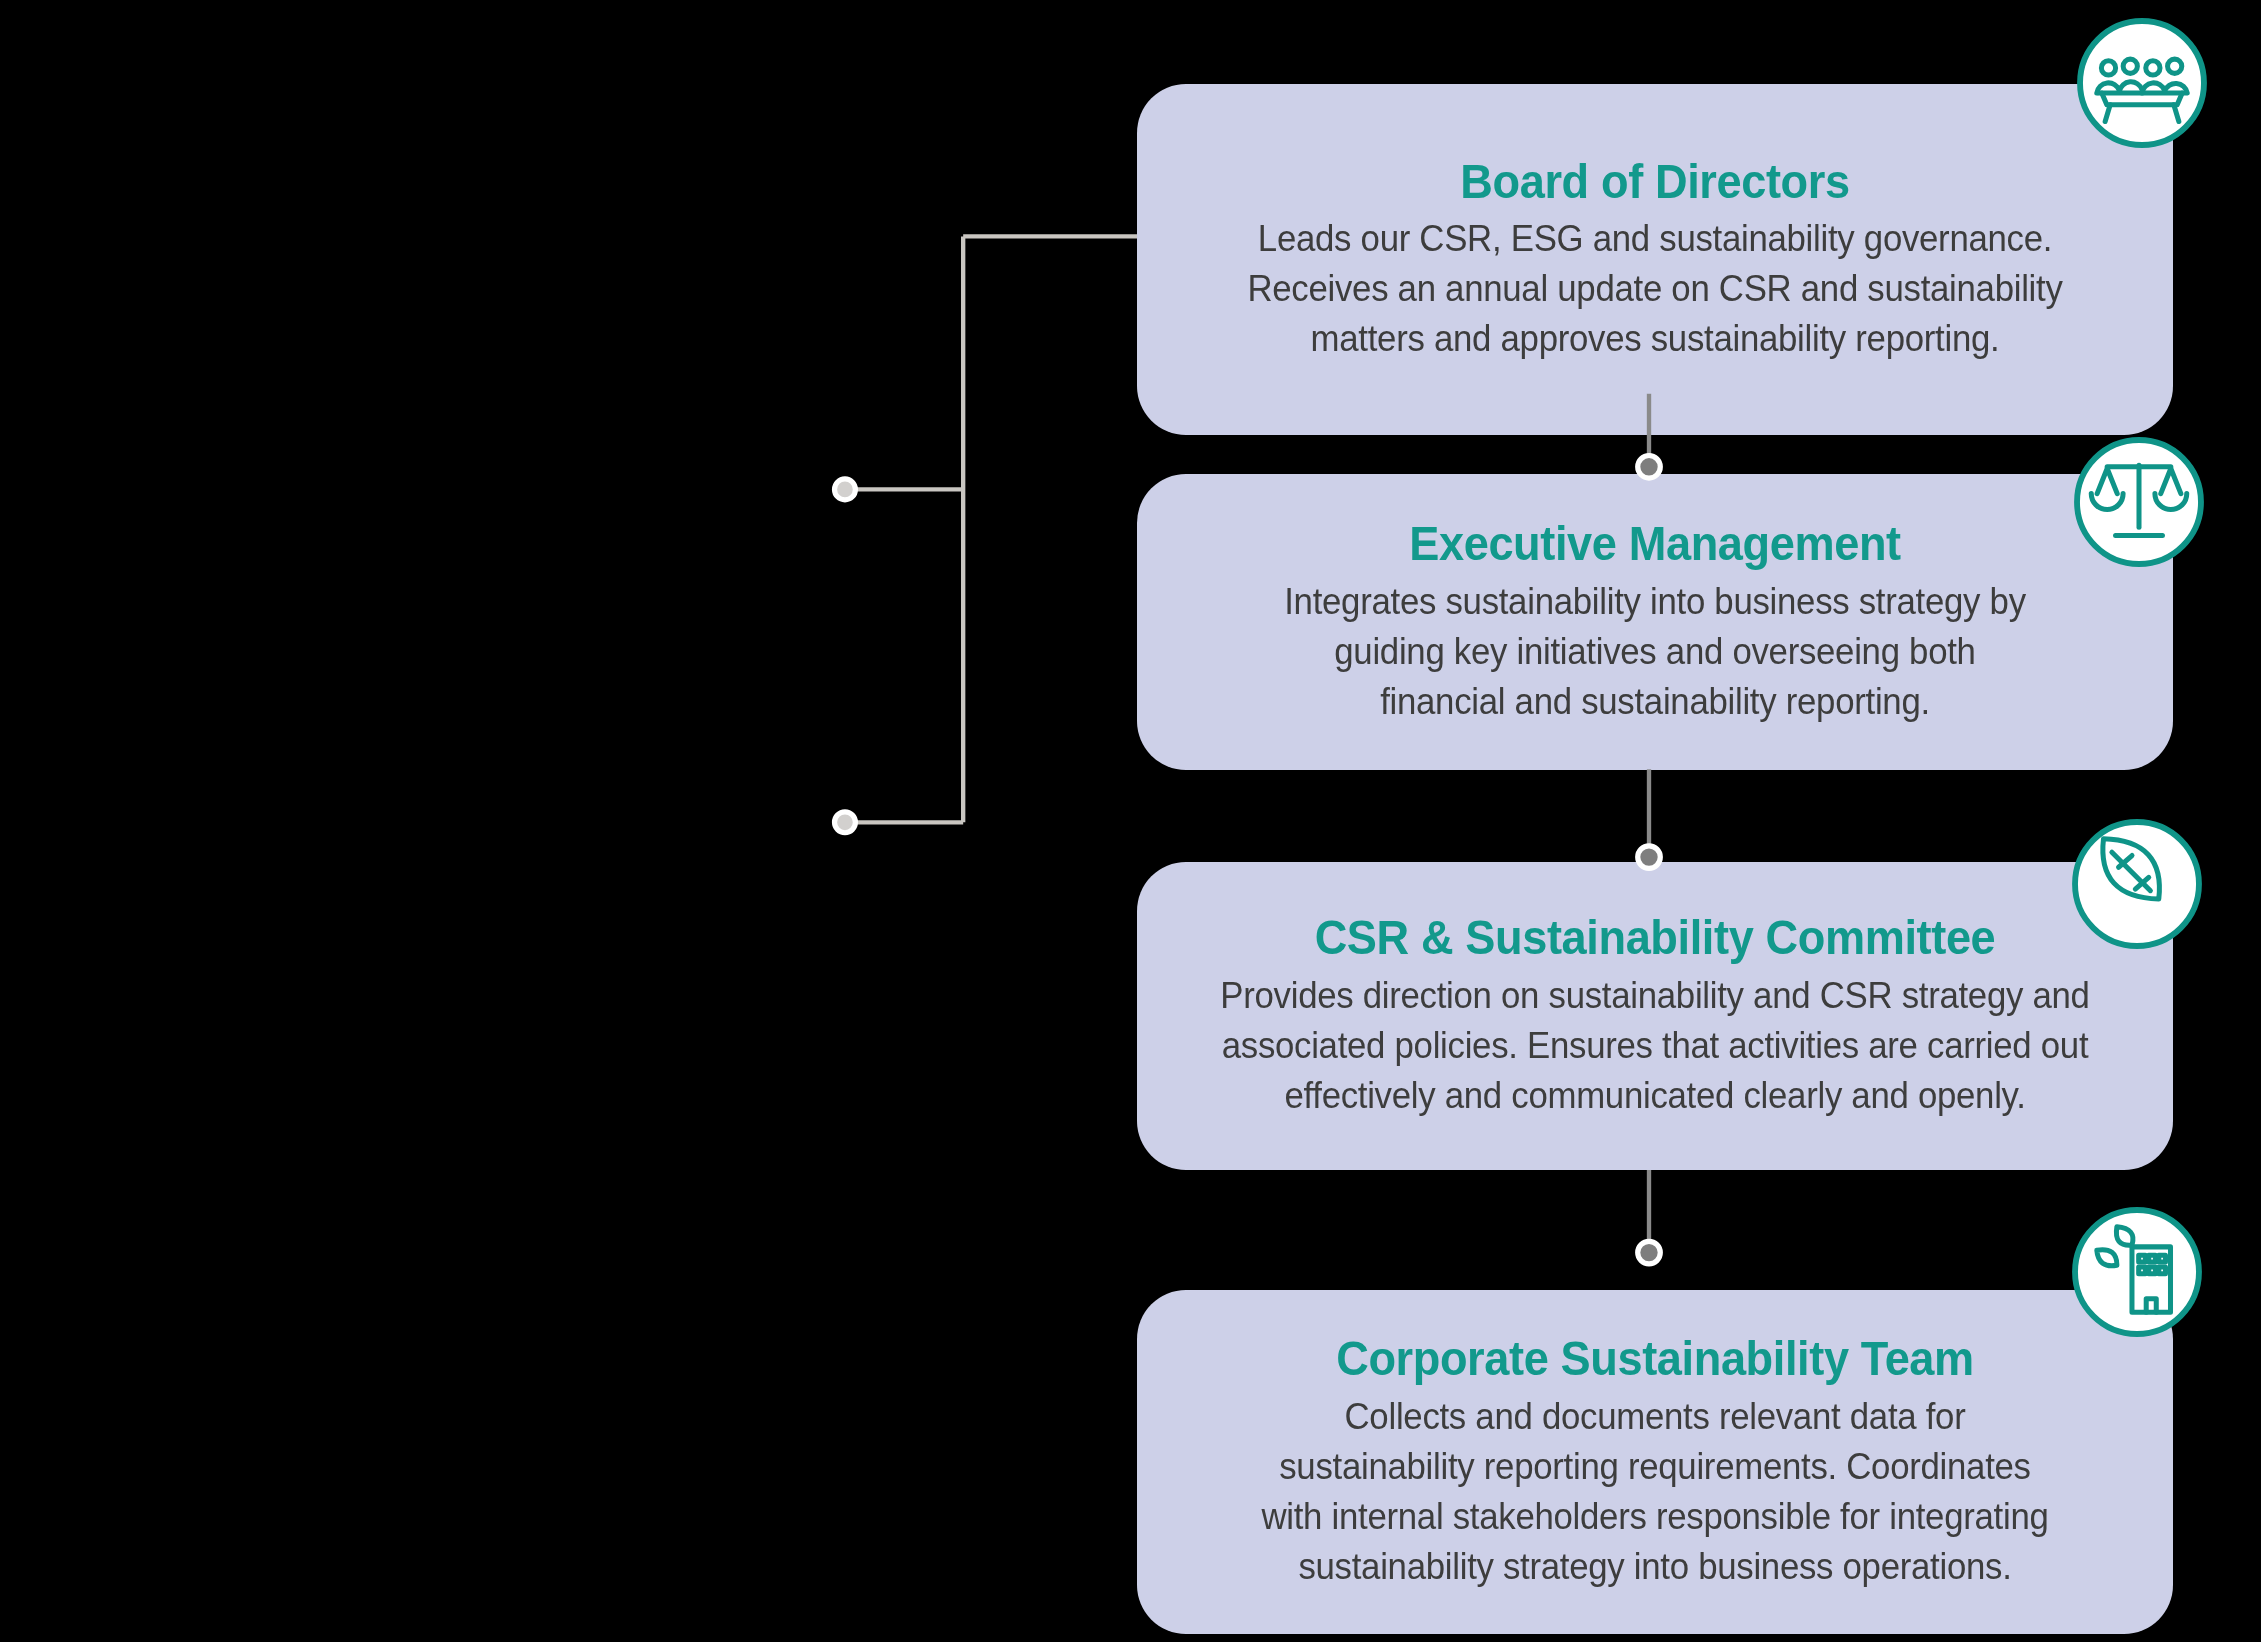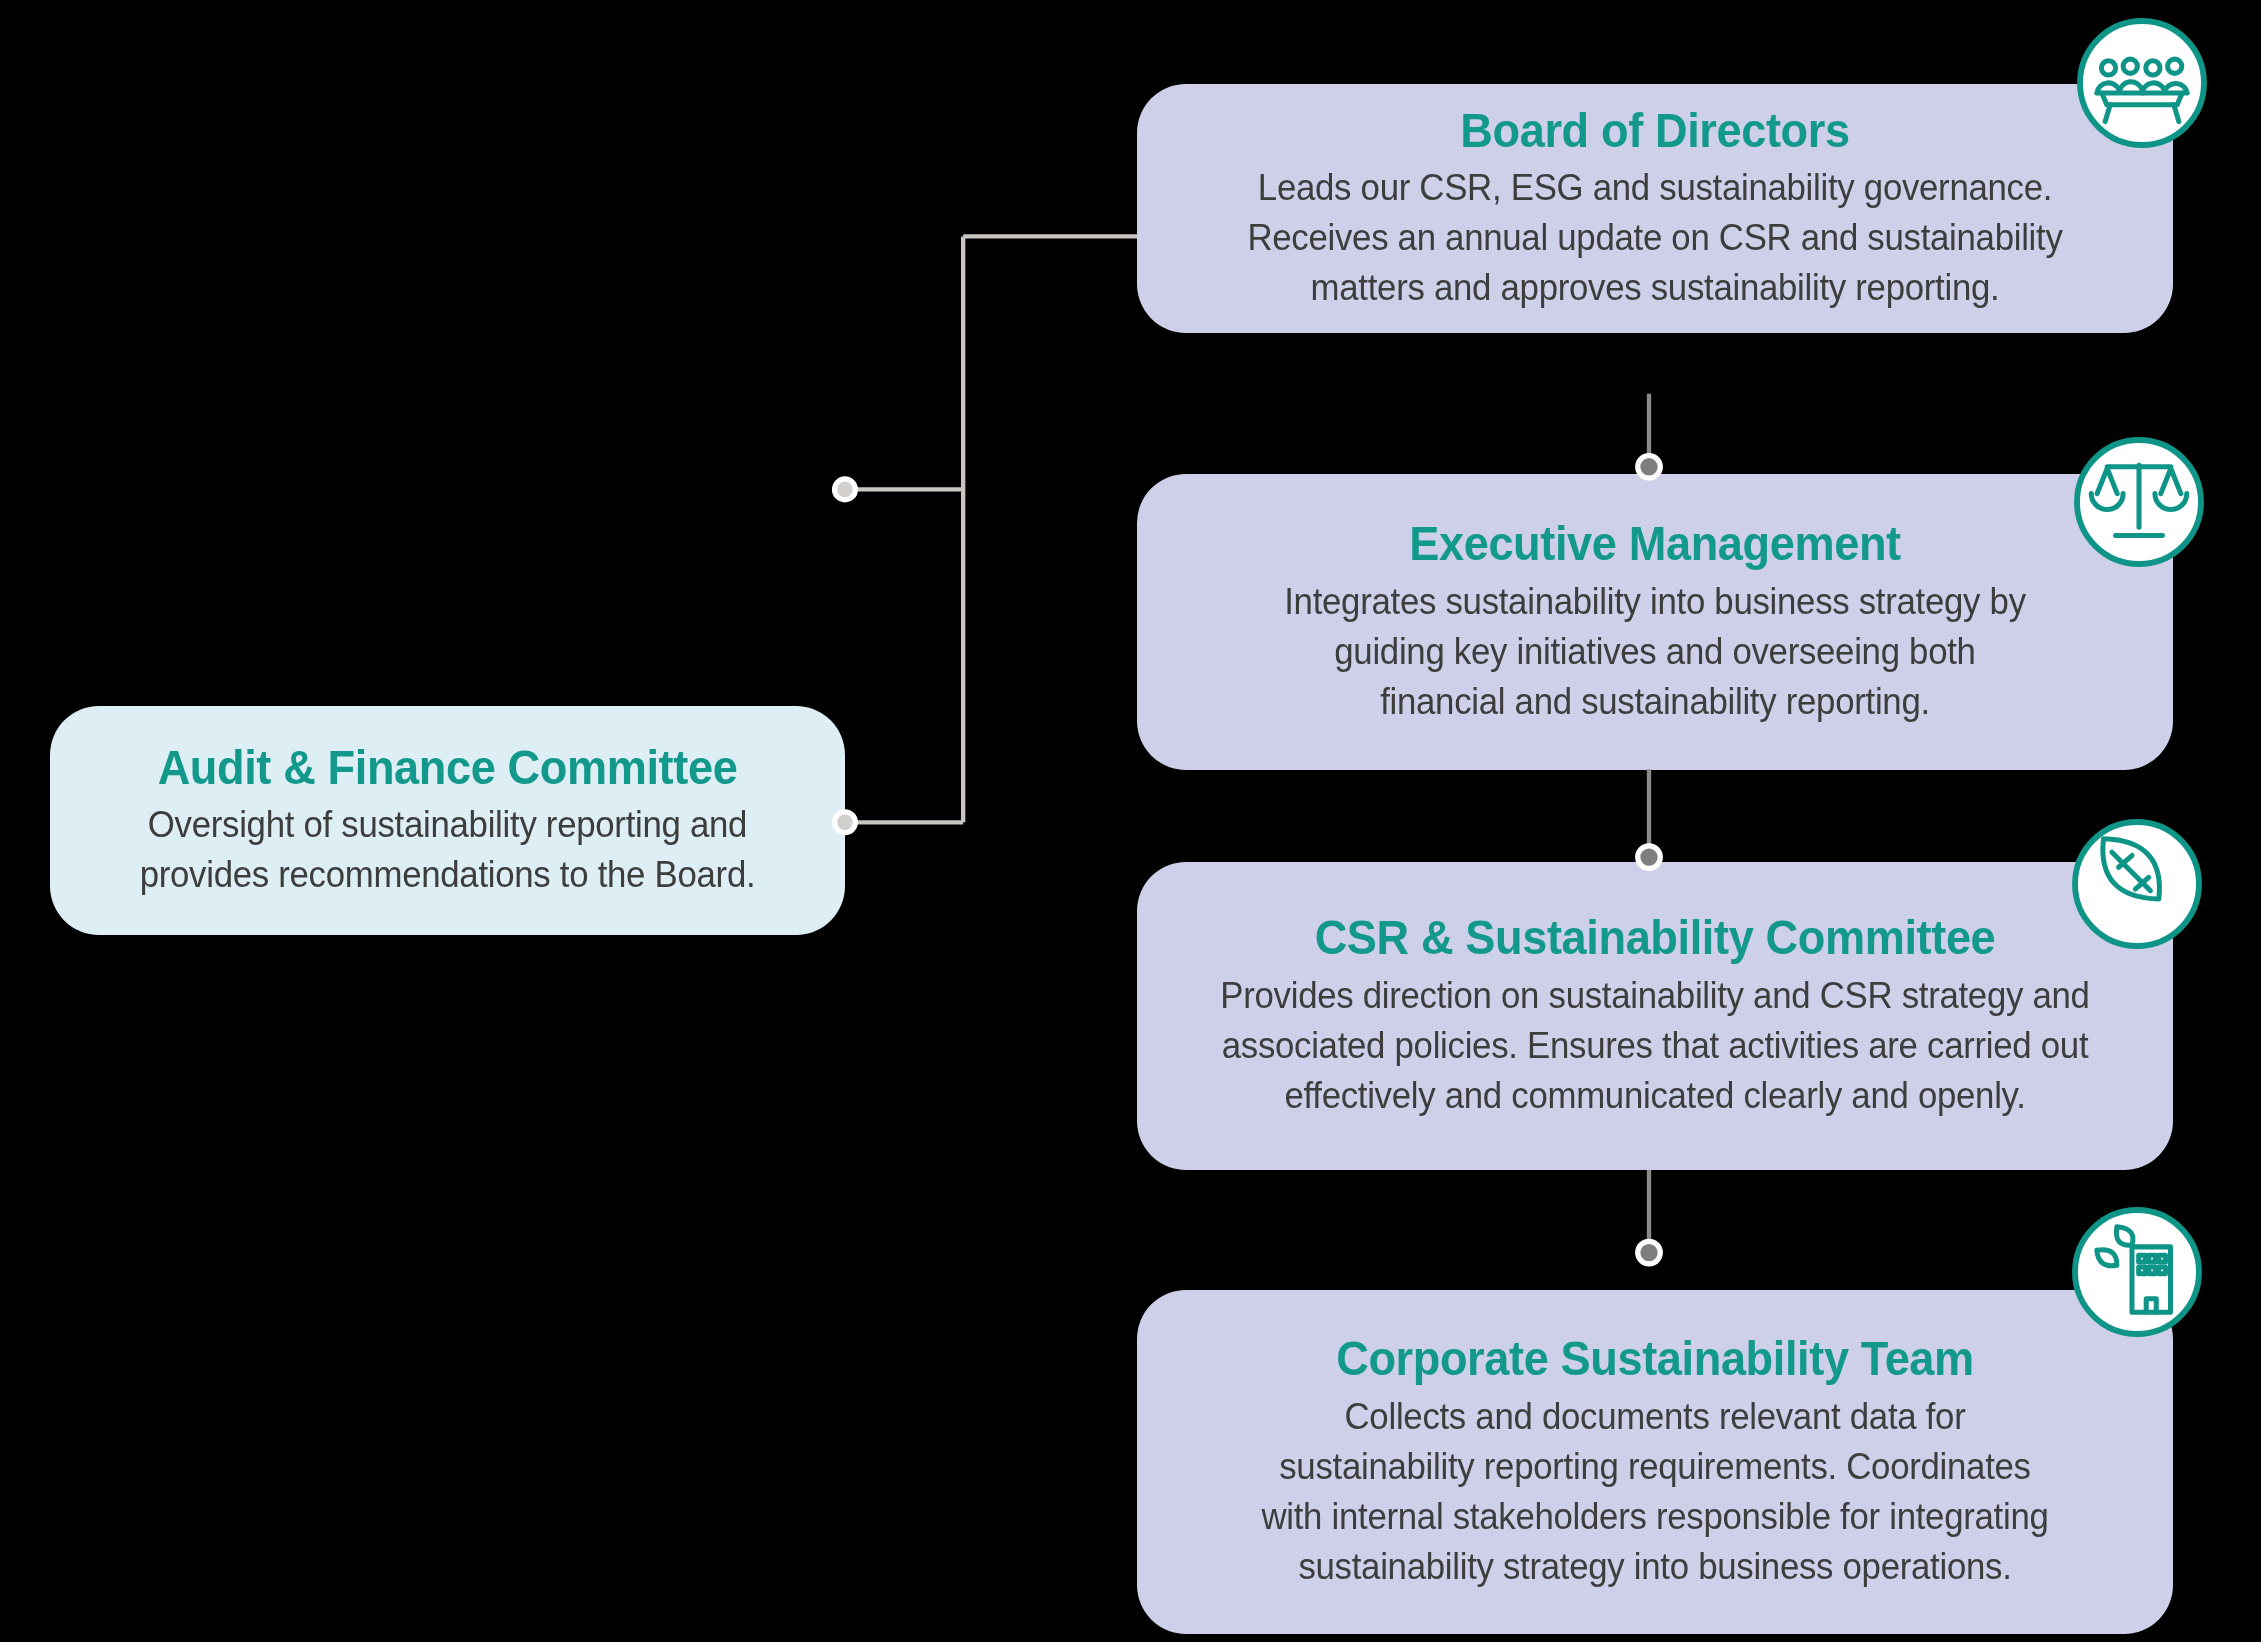--- a/index.html
+++ b/index.html
@@ -90,33 +90,22 @@
     </g>
 
     <g>
       <circle cx="1897" cy="537" r="13" fill="#7e7e7e" stroke="#ffffff" stroke-width="6"></circle>
       <circle cx="1897" cy="986" r="13" fill="#7e7e7e" stroke="#ffffff" stroke-width="6"></circle>
       <circle cx="1897" cy="1441" r="13" fill="#7e7e7e" stroke="#ffffff" stroke-width="6"></circle>
     </g>
   </svg>
 
 
-  <div class="node left-node" style="left:50px;top:706px;width:795px;height:229px;">
-    <div class="squeeze">
-      <div class="node-title">
-        <div>Audit &amp; Finance Committee</div>
-      </div>
-      <div class="node-body">
-        <div class="bline">Oversight of sustainability reporting and</div>
-        <div class="bline">provides recommendations to the Board.</div>
-      </div>
-    </div>
-  </div>
-
-  <div class="node right-node" style="left:1137px;top:84px;width:1036px;height:249px;">
+
+  <div class="node right-node" style="left:1137px;top:84px;width:1036px;height:351px;">
     <div class="squeeze">
       <div class="node-title">Board of Directors</div>
       <div class="node-body">
         <div class="bline">Leads our CSR, ESG and sustainability governance.</div>
         <div class="bline">Receives an annual update on CSR and sustainability</div>
         <div class="bline">matters and approves sustainability reporting.</div>
       </div>
     </div>
   </div>
 

